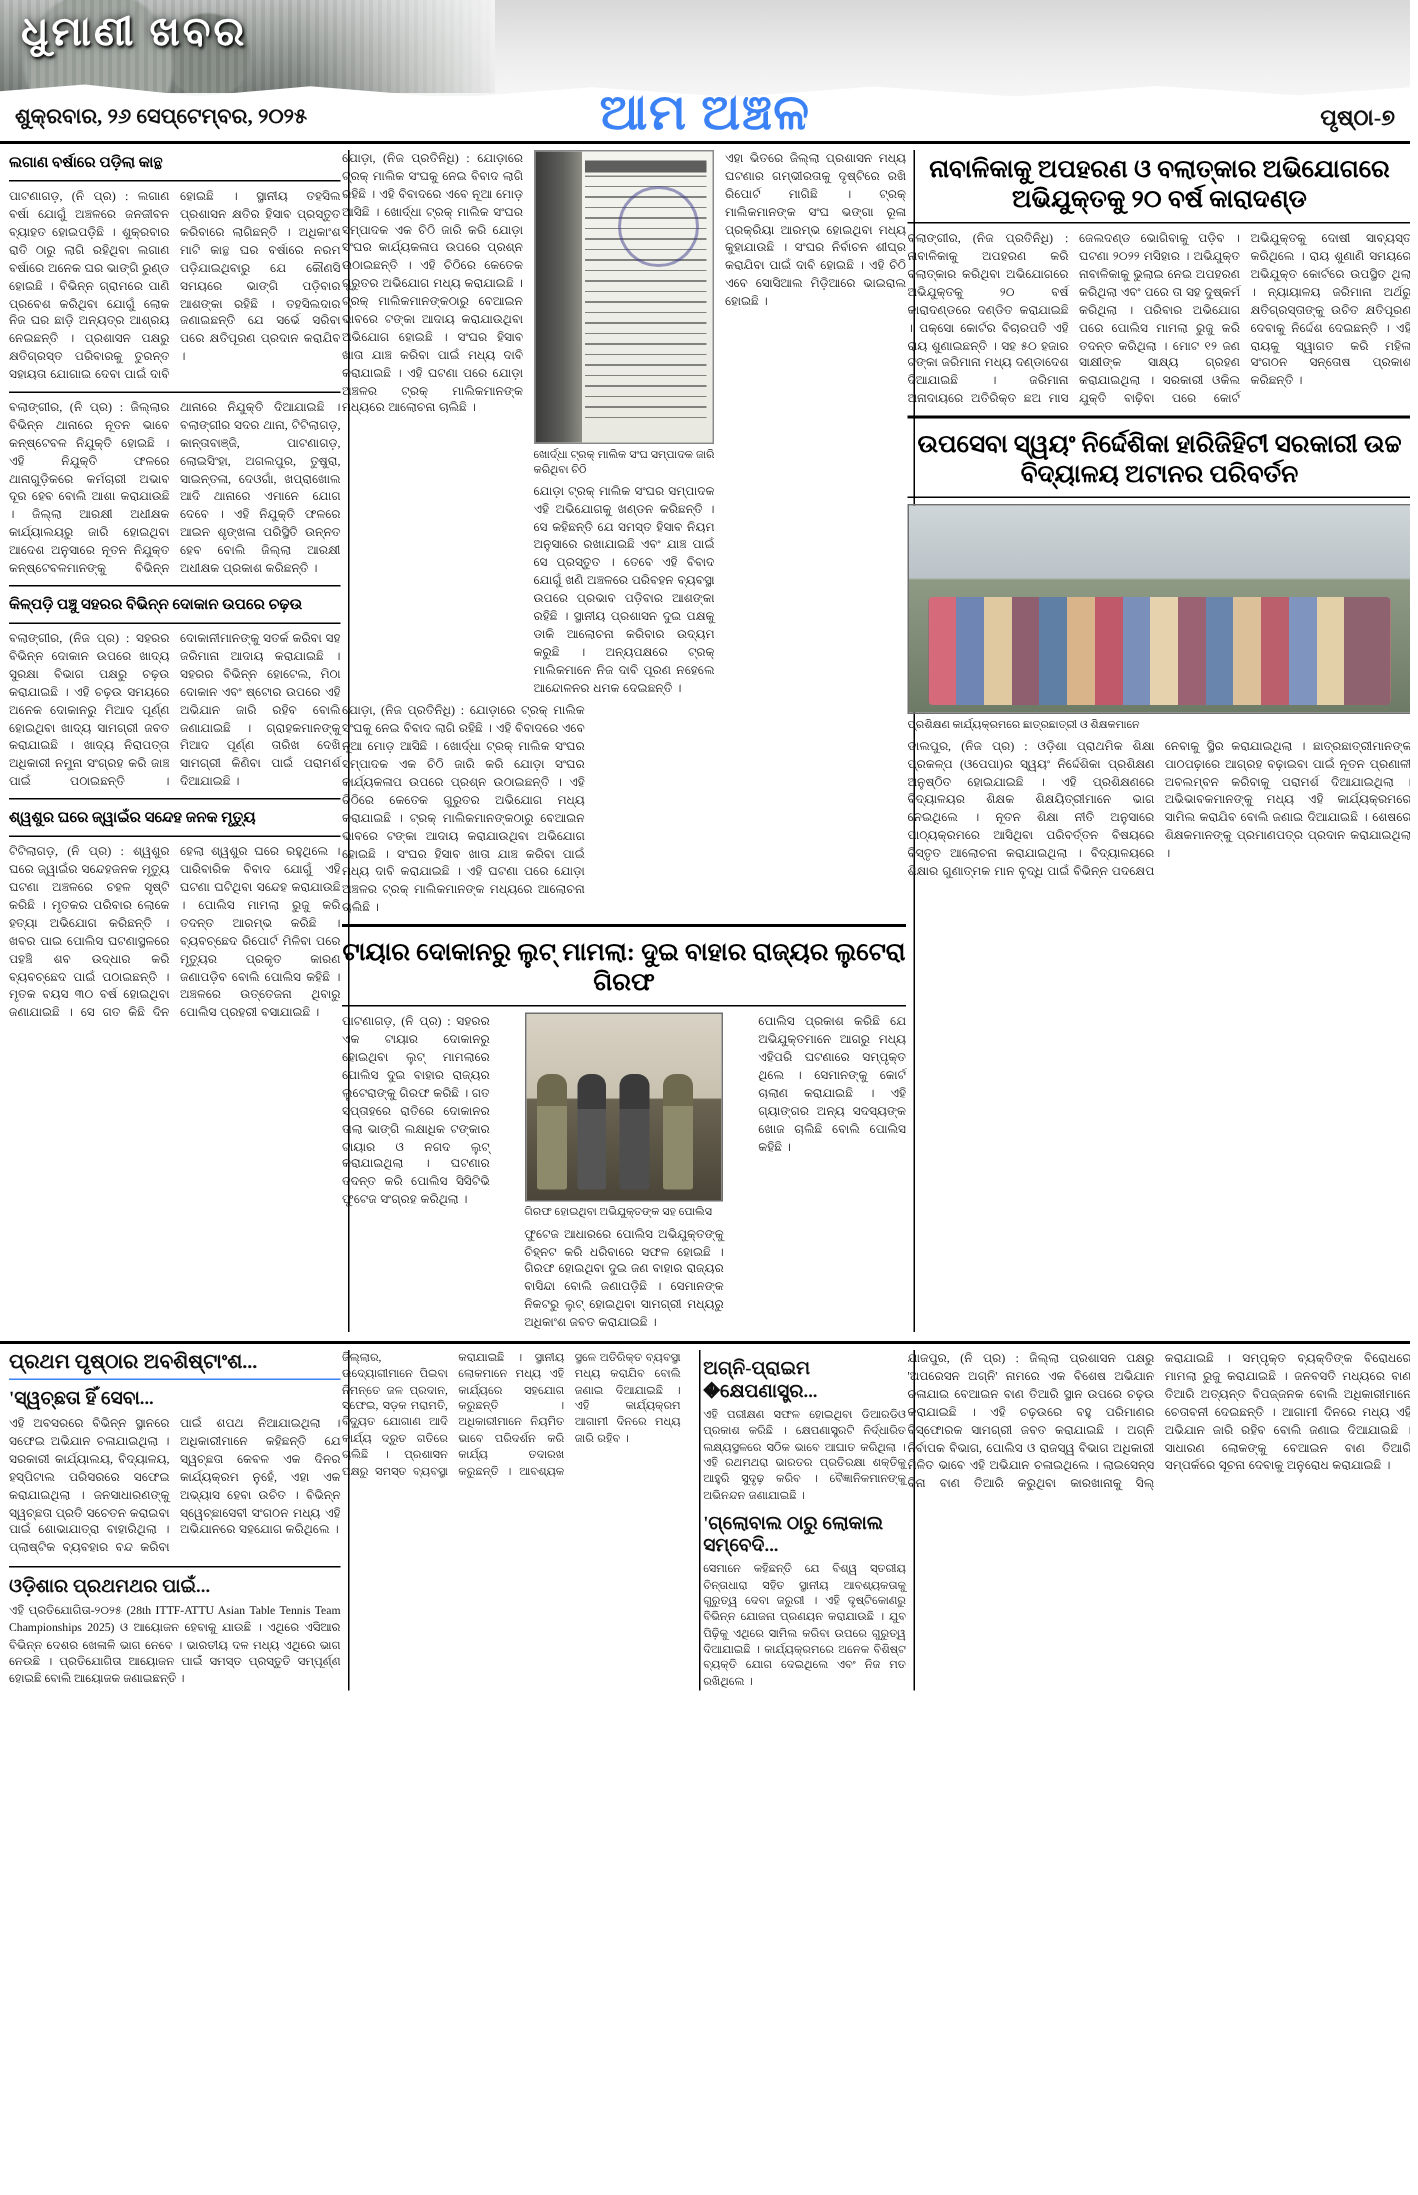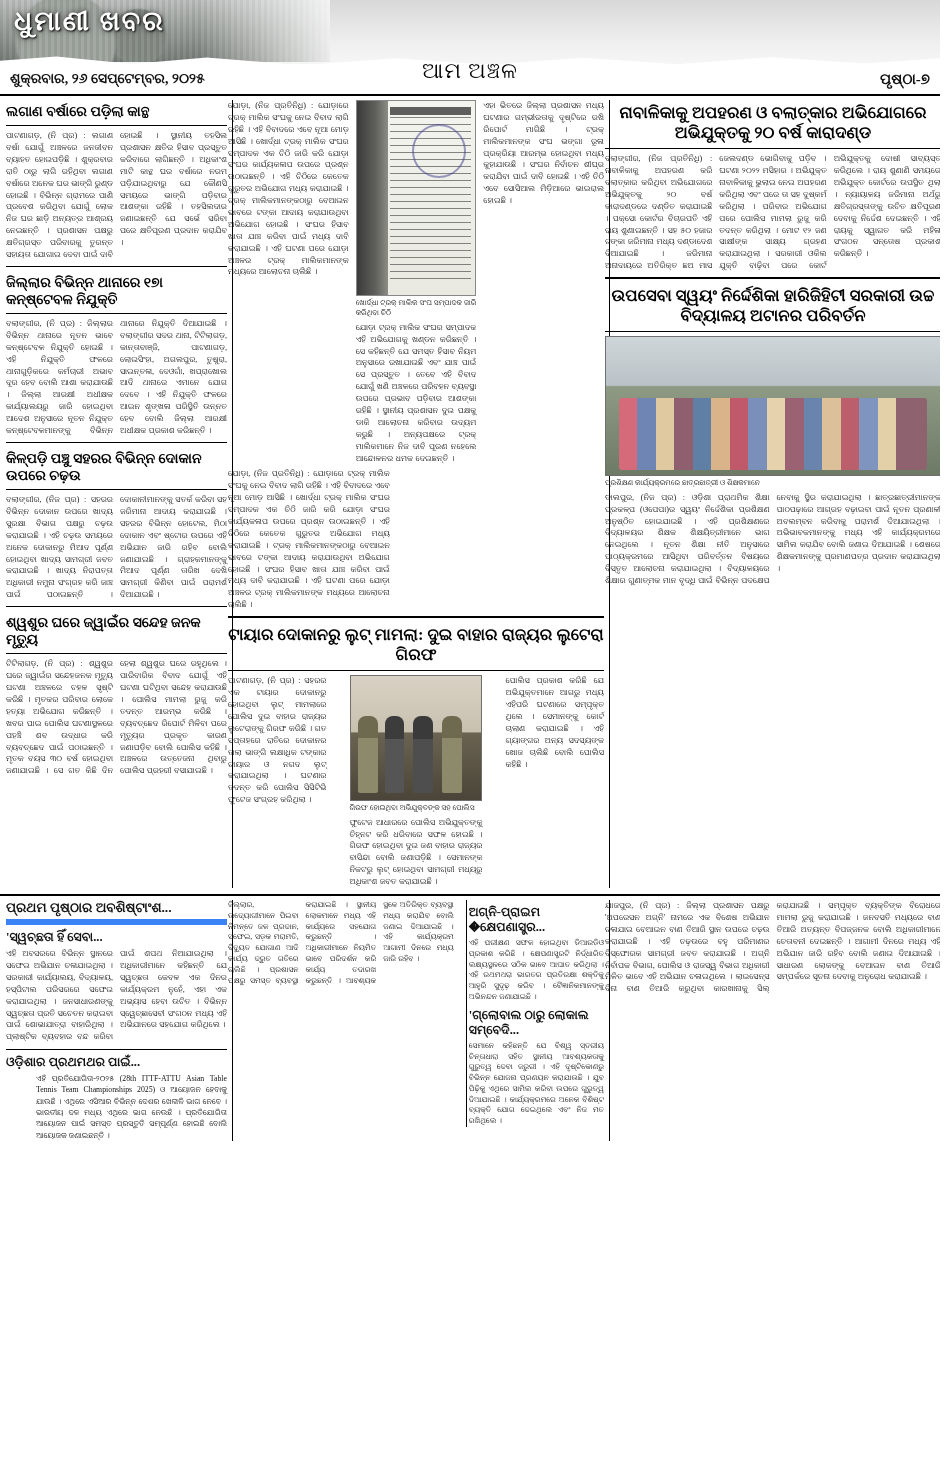--- a/index.html
+++ b/index.html
@@ -61,21 +61,21 @@
     padding: 0 10px;
     background:#fff;
     text-align:right;
   }
   .masthead-date {
     font-family: "Liberation Serif", serif;
     font-weight: bold; font-size: 14px; color:#111;
   }
   .masthead-center {
     font-family: "Liberation Serif", serif;
-    font-weight: normal; font-size: 22px; color:#000000;
+    font-weight: bold; font-size: 33px; color:#3b82f6;
     letter-spacing: 1px;
     position:absolute; left:50%; transform:translateX(-50%); top:-6px;
   }
   .masthead-page {
     font-family: "Liberation Serif", serif;
     font-weight: bold; font-size: 15px; color:#111;
     border:0;
   }
 
   
@@ -91,21 +91,21 @@
   
   .hl {
     font-family: "Liberation Serif", serif;
     font-weight: bold;
     color: #000;
     line-height: 1.22;
     padding: 3px 0 5px 0;
     border-bottom: 1px solid #000;
     margin-bottom: 4px;
   }
-  .hl.s1 { font-size: 14px; }
+  .hl.s1 { font-size: 10px; }
   .hl.s2 { font-size: 19px; text-align:center; }
   .hl.s3 { font-size: 16.5px; text-align:center; }
 
   
   .body-text {
     font-family: "Liberation Serif", serif;
     font-size: 8.1px;
     line-height: 1.47;
     text-align: justify;
     color: #161616;
@@ -204,30 +204,29 @@
   .bottom {
     margin-top: 6px;
     border-top: 2px solid #000;
     padding-top: 4px;
     display:grid;
     grid-template-columns: 221px 1px 376px 1px 336px;
     padding-left:6px; padding-right:6px;
   }
   .sub-hl{
     font-family:"Liberation Serif",serif; font-weight:bold; font-size:13.5px;
-    border-bottom:6px solid #3b82f6; padding-bottom:3px; margin-bottom:4px;
+    border-bottom:1px solid #3b82f6; padding-bottom:3px; margin-bottom:4px;
   }
   .mini-hl{
     font-family:"Liberation Serif",serif; font-weight:bold; font-size:12.5px;
     margin: 5px 0 3px;
   }
   .mono-note{
     font-family:"Liberation Serif",serif; font-size:7.8px; line-height:1.45;
     text-align:justify;
-    margin-left:30px;
   }
   .divider-h{ border-top:1px solid #000; margin:6px 0 4px; }
 </style>
 </head>
 <body>
 
 <div class="page">
 
   <div class="masthead">
     <div class="masthead-photo"></div>
@@ -242,21 +241,20 @@
 
   <div class="content">
 
     <div class="col">
 
       <div class="hl s1">ଲଗାଣ ବର୍ଷାରେ ପଡ଼ିଲା କାନ୍ଥ</div>
       <div class="body-text two-col">ପାଟଣାଗଡ଼, (ନି ପ୍ର) : ଲଗାଣ ବର୍ଷା ଯୋଗୁଁ ଅଞ୍ଚଳରେ ଜନଜୀବନ ବ୍ୟାହତ ହୋଇପଡ଼ିଛି । ଶୁକ୍ରବାର ରାତି ଠାରୁ ଲାଗି ରହିଥିବା ଲଗାଣ ବର୍ଷାରେ ଅନେକ ଘର ଭାଙ୍ଗି ରୁଣ୍ଡ ହୋଇଛି । ବିଭିନ୍ନ ଗ୍ରାମରେ ପାଣି ପ୍ରବେଶ କରିଥିବା ଯୋଗୁଁ ଲୋକ ନିଜ ଘର ଛାଡ଼ି ଅନ୍ୟତ୍ର ଆଶ୍ରୟ ନେଇଛନ୍ତି । ପ୍ରଶାସନ ପକ୍ଷରୁ କ୍ଷତିଗ୍ରସ୍ତ ପରିବାରକୁ ତୁରନ୍ତ ସହାୟତା ଯୋଗାଇ ଦେବା ପାଇଁ ଦାବି ହୋଇଛି । ସ୍ଥାନୀୟ ତହସିଲ ପ୍ରଶାସନ କ୍ଷତିର ହିସାବ ପ୍ରସ୍ତୁତ କରିବାରେ ଲାଗିଛନ୍ତି । ଅଧିକାଂଶ ମାଟି କାନ୍ଥ ଘର ବର୍ଷାରେ ନରମ ପଡ଼ିଯାଇଥିବାରୁ ଯେ କୌଣସି ସମୟରେ ଭାଙ୍ଗି ପଡ଼ିବାର ଆଶଙ୍କା ରହିଛି । ତହସିଲଦାର ଜଣାଇଛନ୍ତି ଯେ ସର୍ଭେ ସରିବା ପରେ କ୍ଷତିପୂରଣ ପ୍ରଦାନ କରାଯିବ ।</div>
 
       <div class="sep"></div>
 
-      <div class="hl s1">ଜିଲ୍ଲାର ବିଭିନ୍ନ ଥାନାରେ   ୧୭ା କନ୍ଷ୍ଟେବଳ ନିଯୁକ୍ତି</div>
       <div class="body-text two-col">ବଲାଙ୍ଗୀର, (ନି ପ୍ର) : ଜିଲ୍ଲାର ବିଭିନ୍ନ ଥାନାରେ ନୂତନ ଭାବେ କନ୍ଷ୍ଟେବଳ ନିଯୁକ୍ତି ହୋଇଛି । ଏହି ନିଯୁକ୍ତି ଫଳରେ ଥାନାଗୁଡ଼ିକରେ କର୍ମଚାରୀ ଅଭାବ ଦୂର ହେବ ବୋଲି ଆଶା କରାଯାଉଛି । ଜିଲ୍ଲା ଆରକ୍ଷୀ ଅଧୀକ୍ଷକ କାର୍ଯ୍ୟାଲୟରୁ ଜାରି ହୋଇଥିବା ଆଦେଶ ଅନୁସାରେ ନୂତନ ନିଯୁକ୍ତ କନ୍ଷ୍ଟେବଳମାନଙ୍କୁ ବିଭିନ୍ନ ଥାନାରେ ନିଯୁକ୍ତି ଦିଆଯାଇଛି । ବଲାଙ୍ଗୀର ସଦର ଥାନା, ଟିଟିଲାଗଡ଼, କାନ୍ତାବାଞ୍ଜି, ପାଟଣାଗଡ଼, ଲୋଇସିଂହା, ଅଗଲପୁର, ତୁଷୁରା, ସାଇନ୍ତଳା, ଦେଓଗାଁ, ଖପ୍ରାଖୋଲ ଆଦି ଥାନାରେ ଏମାନେ ଯୋଗ ଦେବେ । ଏହି ନିଯୁକ୍ତି ଫଳରେ ଆଇନ ଶୃଙ୍ଖଳା ପରିସ୍ଥିତି ଉନ୍ନତ ହେବ ବୋଲି ଜିଲ୍ଲା ଆରକ୍ଷୀ ଅଧୀକ୍ଷକ ପ୍ରକାଶ କରିଛନ୍ତି ।</div>
 
       <div class="sep"></div>
 
       <div class="hl s1">କିଳ୍ପଡ଼ି ପଞ୍ଚୁ ସହରର ବିଭିନ୍ନ ଦୋକାନ ଉପରେ ଚଢ଼ଉ</div>
       <div class="body-text two-col">ବଲାଙ୍ଗୀର, (ନିଜ ପ୍ର) : ସହରର ବିଭିନ୍ନ ଦୋକାନ ଉପରେ ଖାଦ୍ୟ ସୁରକ୍ଷା ବିଭାଗ ପକ୍ଷରୁ ଚଢ଼ଉ କରାଯାଇଛି । ଏହି ଚଢ଼ଉ ସମୟରେ ଅନେକ ଦୋକାନରୁ ମିଆଦ ପୂର୍ଣ୍ଣ ହୋଇଥିବା ଖାଦ୍ୟ ସାମଗ୍ରୀ ଜବତ କରାଯାଇଛି । ଖାଦ୍ୟ ନିରାପତ୍ତା ଅଧିକାରୀ ନମୁନା ସଂଗ୍ରହ କରି ଜାଞ୍ଚ ପାଇଁ ପଠାଇଛନ୍ତି । ଦୋକାନୀମାନଙ୍କୁ ସତର୍କ କରିବା ସହ ଜରିମାନା ଆଦାୟ କରାଯାଇଛି । ସହରର ବିଭିନ୍ନ ହୋଟେଲ, ମିଠା ଦୋକାନ ଏବଂ ଷ୍ଟୋର ଉପରେ ଏହି ଅଭିଯାନ ଜାରି ରହିବ ବୋଲି ଜଣାଯାଇଛି । ଗ୍ରାହକମାନଙ୍କୁ ମିଆଦ ପୂର୍ଣ୍ଣ ତାରିଖ ଦେଖି ସାମଗ୍ରୀ କିଣିବା ପାଇଁ ପରାମର୍ଶ ଦିଆଯାଇଛି ।</div>
 
       <div class="sep"></div>
 
       <div class="hl s1">ଶ୍ୱଶୁର ଘରେ ଜ୍ୱାଇଁର ସନ୍ଦେହ ଜନକ ମୃତ୍ୟୁ</div>

